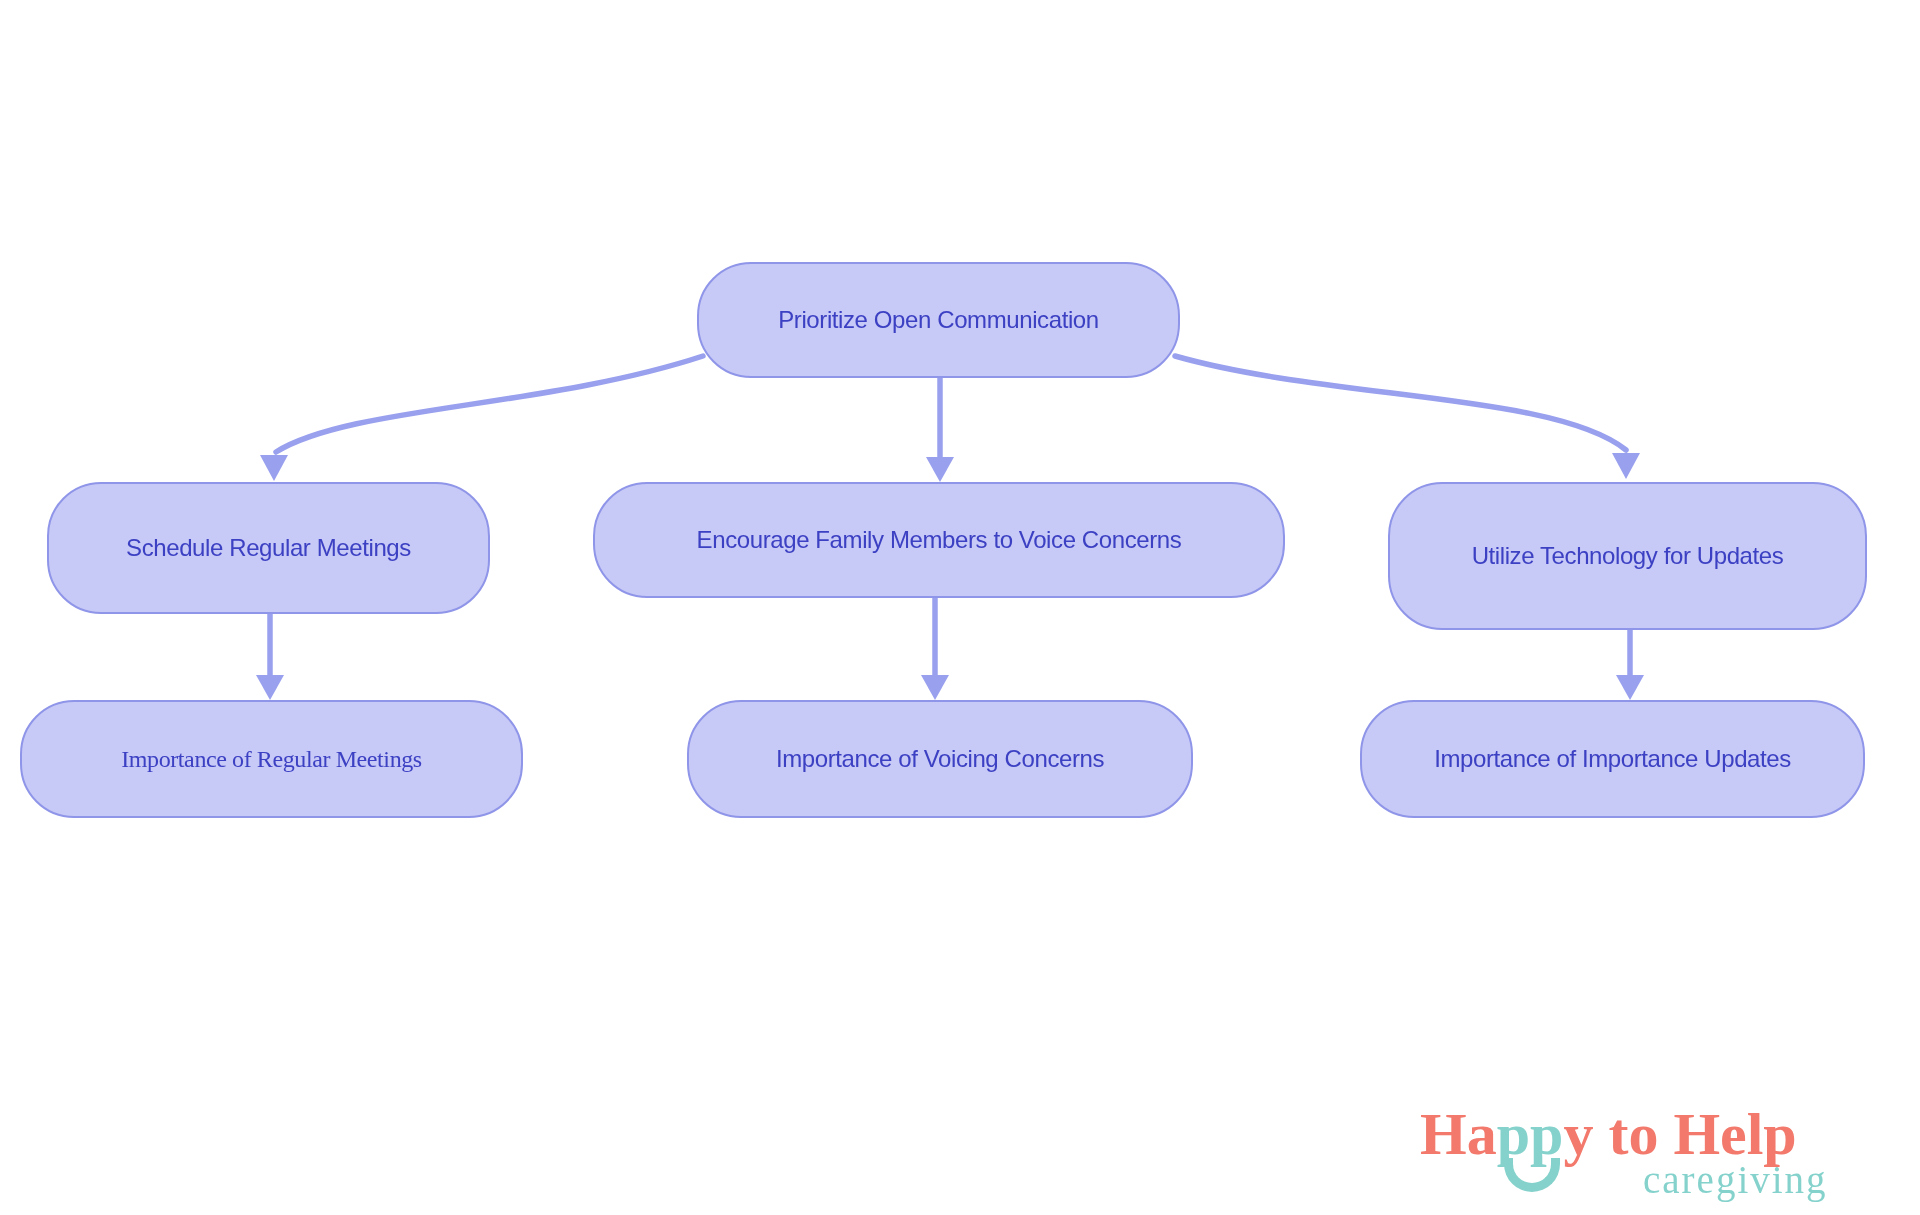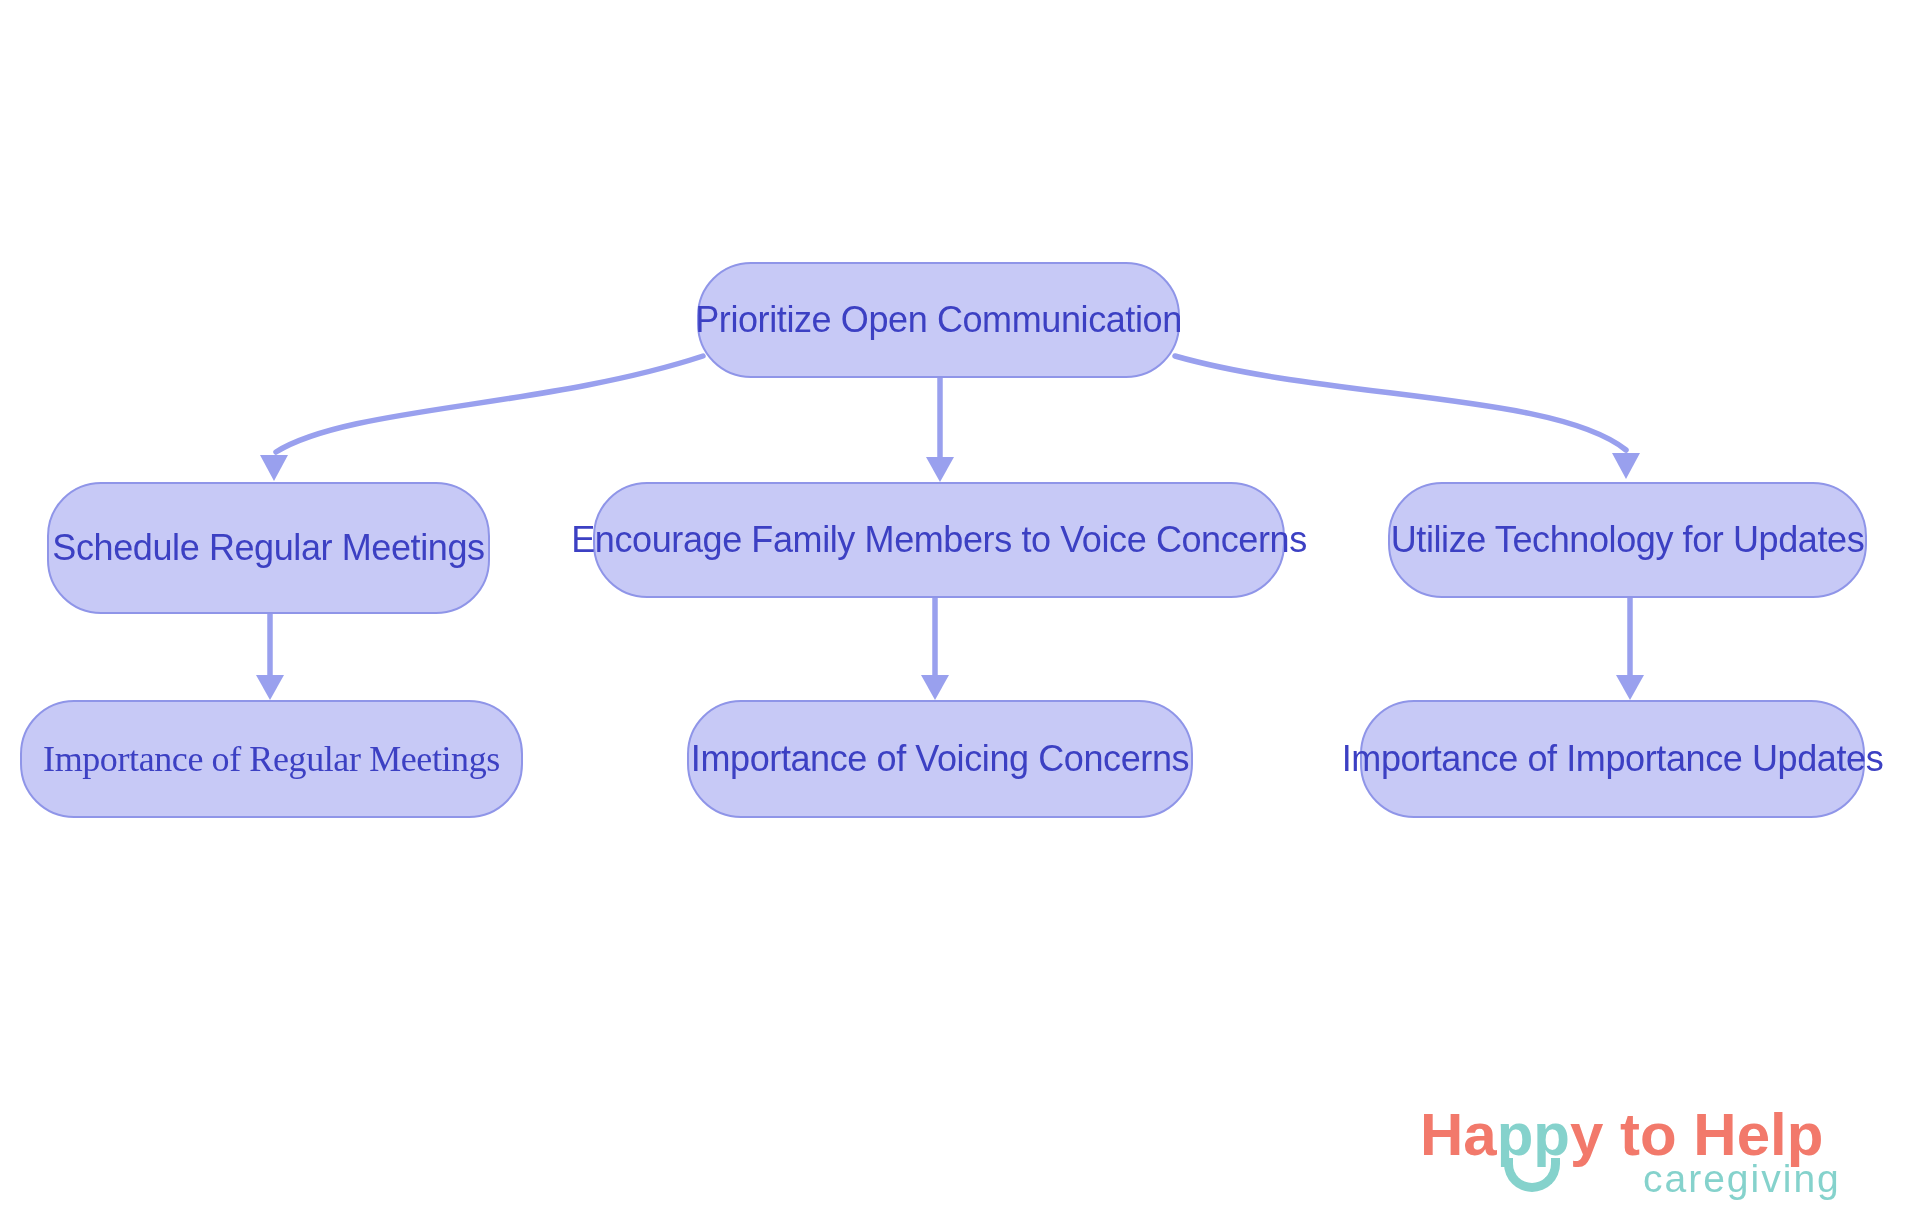--- a/index.html
+++ b/index.html
@@ -35,38 +35,39 @@
   .node {
     position: absolute;
     box-sizing: border-box;
     background: var(--node-fill);
     border: 2px solid var(--node-border);
     border-radius: 54px;
     display: flex;
     align-items: center;
     justify-content: center;
     color: var(--node-text);
-    font-size: 36px;
+    font-size: 24px;
     letter-spacing: -0.4px;
     white-space: nowrap;
   }
   .node-root        { left: 697px;  top: 262px; width: 483px; height: 116px; }
   .node-schedule    { left: 47px;   top: 482px; width: 443px; height: 132px; }
   .node-encourage   { left: 593px;  top: 482px; width: 692px; height: 116px; }
-  .node-utilize     { left: 1388px; top: 482px; width: 479px; height: 116px; }
+  .node-utilize     { left: 1388px; top: 482px; width: 479px; height: 148px; }
   .node-imp-meet    { left: 20px;   top: 700px; width: 503px; height: 118px; font-family: Liberation Serif, serif; }
   .node-imp-voice   { left: 687px;  top: 700px; width: 506px; height: 118px; }
   .node-imp-tech    { left: 1360px; top: 700px; width: 505px; height: 118px; }
 
   #logo {
     position: absolute;
     left: 1420px;
     top: 1100px;
     width: 470px;
     height: 110px;
+    font-family: Liberation Serif, serif;
   }
   .logo-line {
     font-size: 60px;
     font-weight: bold;
     color: var(--logo-coral);
     letter-spacing: 0px;
     white-space: nowrap;
   }
   .logo-teal { color: var(--logo-teal); }
   .logo-smile {

